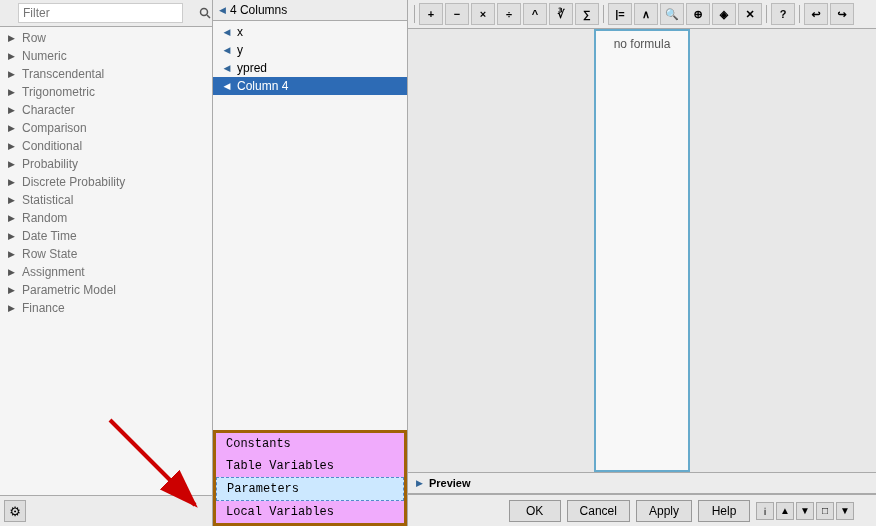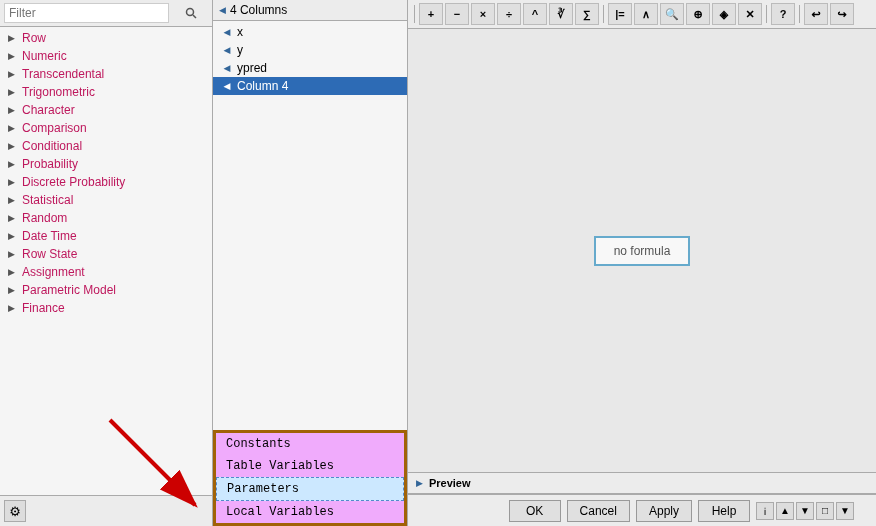--- a/index.html
+++ b/index.html
@@ -27,21 +27,21 @@
       background: #f5f5f5;
       border-right: 1px solid #aaa;
       display: flex;
       flex-direction: column;
       flex-shrink: 0;
     }
 
     .filter-bar {
       display: flex;
       align-items: center;
-      padding: 3px 4px;
+      padding: 3px 18px;
       background: #ececec;
       border-bottom: 1px solid #aaa;
       gap: 16px;
     }
 
     .filter-input {
       flex: 1;
       border: 1px solid #ccc;
       background: white;
       padding: 2px 4px;
@@ -87,21 +87,21 @@
       width: 10px;
       height: 10px;
       margin-right: 4px;
       display: inline-block;
       color: #555;
       font-size: 9px;
     }
 
     .category-item .label {
       font-size: 12px;
-      color: #be185d;
+      color: #737373;
     }
 
     
     .left-panel-bottom {
       border-top: 1px solid #aaa;
       padding: 4px;
       background: #ececec;
       display: flex;
       align-items: center;
     }
@@ -245,21 +245,20 @@
       background: #aaa;
       margin: 0 2px;
     }
 
     .formula-area {
       flex: 1;
       background: #e8e8e8;
       border: none;
       position: relative;
       display: flex;
-      align-items: center;
       justify-content: center;
     }
 
     .no-formula-box {
       border: 2px solid #66aacc;
       background: #f8f8f8;
       padding: 6px 18px;
       color: #555;
       font-size: 12px;
     }

